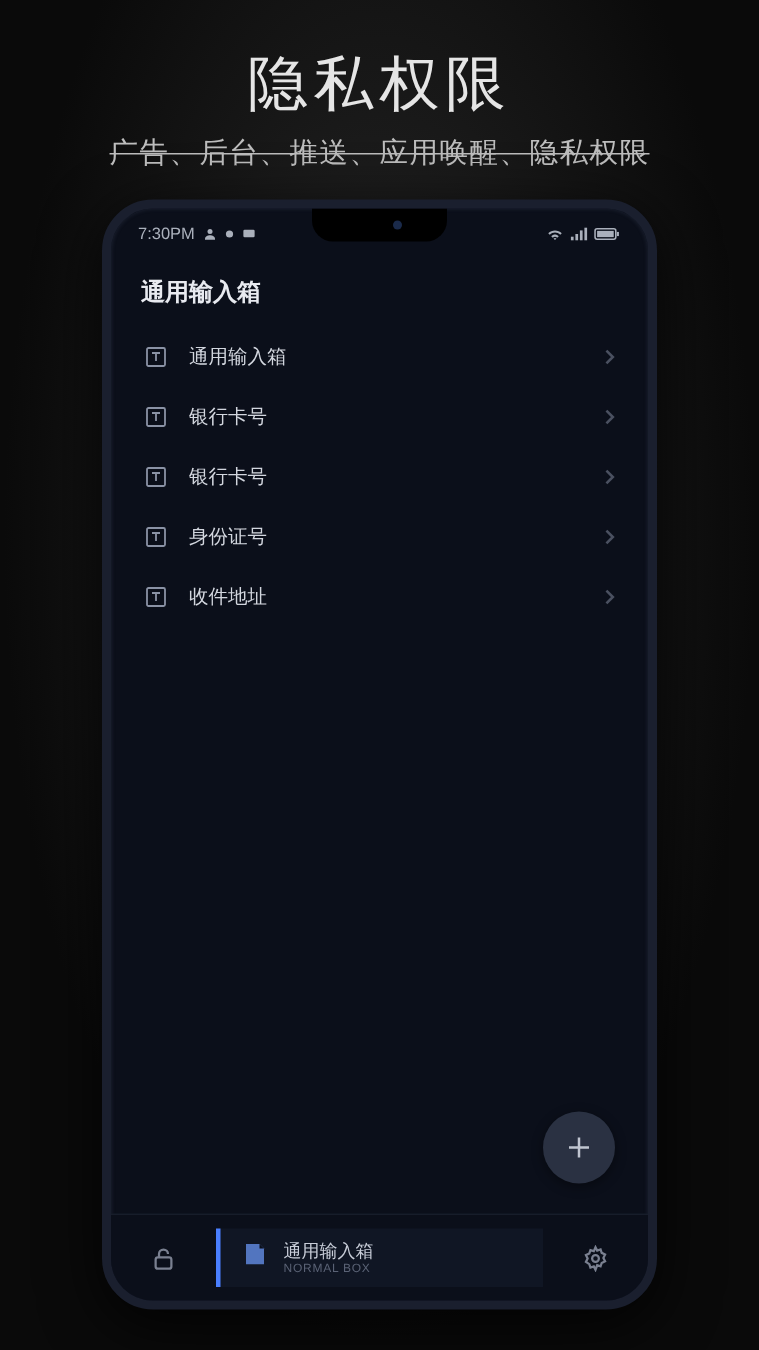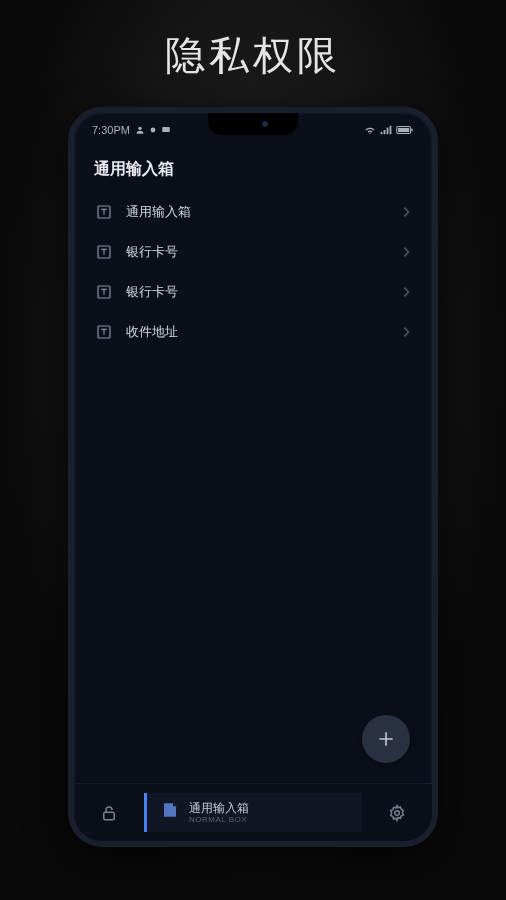--- a/index.html
+++ b/index.html
@@ -174,20 +174,21 @@
       font-size: 8px;
       letter-spacing: 0.5px;
     }
     .note-icon { color: #5a80d0; }
   </style>
 </head>
 <body>
 
 <div class="promo">
   <div class="promo-title">隐私权限</div>
+  <div class="promo-sub">广告、后台、推送、应用唤醒、隐私权限</div>
 </div>
 
 <div class="phone-frame">
   <div class="notch">
       <div class="notch-dot"></div>
     </div>
 
   <div class="status-bar">
     <div class="status-left">
       <span>7:30PM</span>
@@ -265,20 +266,34 @@
         </span>
       </div>
       <div class="list-item">
         <span class="item-icon">
           <svg width="16" height="16" viewBox="0 0 24 24" fill="none" stroke="#8a92a5" stroke-width="1.8">
               <rect x="3" y="3" width="18" height="18" rx="1.5"></rect>
               <path d="M8 8h8M12 8v8"></path>
             </svg>
         </span>
         <span class="item-label">银行卡号</span>
+        <span class="chevron">
+          <svg width="8" height="12" viewBox="0 0 8 14" fill="none" stroke="currentColor" stroke-width="2">
+              <path d="M2 2l5 5-5 5"></path>
+            </svg>
+        </span>
+      </div>
+      <div class="list-item">
+        <span class="item-icon">
+          <svg width="16" height="16" viewBox="0 0 24 24" fill="none" stroke="#8a92a5" stroke-width="1.8">
+              <rect x="3" y="3" width="18" height="18" rx="1.5"></rect>
+              <path d="M8 8h8M12 8v8"></path>
+            </svg>
+        </span>
+        <span class="item-label">身份证号</span>
         <span class="chevron">
           <svg width="8" height="12" viewBox="0 0 8 14" fill="none" stroke="currentColor" stroke-width="2">
               <path d="M2 2l5 5-5 5"></path>
             </svg>
         </span>
       </div>
       <div class="list-item">
         <span class="item-icon">
           <svg width="16" height="16" viewBox="0 0 24 24" fill="none" stroke="#8a92a5" stroke-width="1.8">
               <rect x="3" y="3" width="18" height="18" rx="1.5"></rect>

